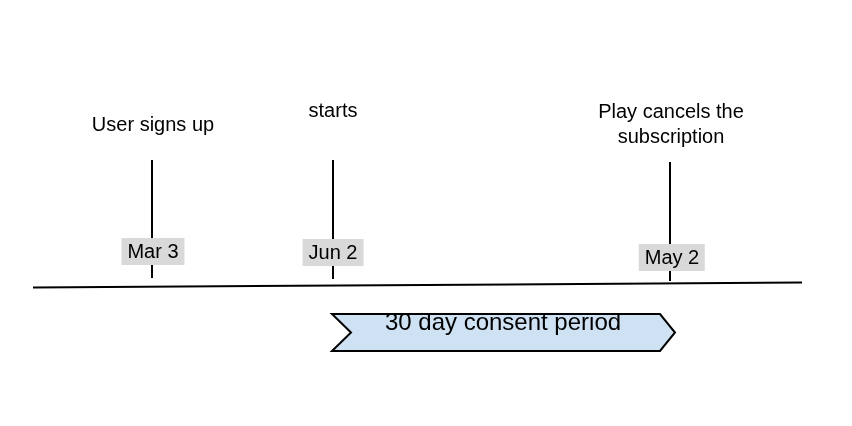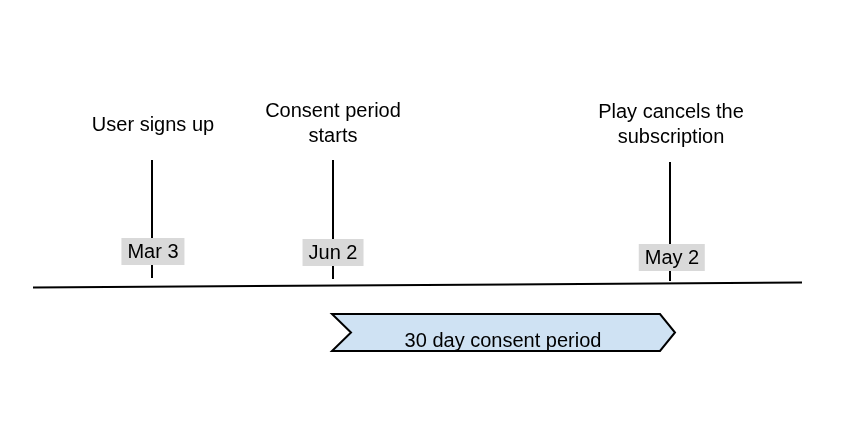--- a/index.html
+++ b/index.html
@@ -37,25 +37,25 @@
     font-size: 20px;
     line-height: 27px;
     height: 27px;
     padding: 0 6px;
     white-space: nowrap;
     text-align: left;
   }
   .banner-text {
     position: absolute;
     left: 503px;
-    top: 322px;
+    top: 303px;
     height: 37px;
     line-height: 37px;
     transform: translateX(-50%);
-    font-size: 20px;
+    font-size: 24px;
     white-space: nowrap;
   }
 </style>
 </head>
 <body>
 
 <div class="canvas">
 
   <svg class="overlay" width="852" height="426" viewBox="0 0 852 426">
     <line x1="33" y1="287.5" x2="802" y2="282.5" style="stroke:var(--line,#000);stroke-width:2"></line>
@@ -63,21 +63,20 @@
   </svg>
 
   <div class="event-label" style="left:153px; top:112px">
     <span>User signs up</span>
     <span></span>
   </div>
   <div class="tick" style="left:151px; top:160px; height:118px"></div>
   <div class="date-chip" style="left:153px; top:238px">Mar 3</div>
 
   <div class="event-label" style="left:333px; top:98px">
-    <span>Consent period</span>
     <span>starts</span>
   </div>
   <div class="tick" style="left:332px; top:160px; height:119px"></div>
   <div class="date-chip" style="left:333px; top:239px">Jun 2</div>
 
   <div class="event-label" style="left:671px; top:99px">
     <span>Play cancels the</span>
     <span>subscription</span>
   </div>
   <div class="tick" style="left:669px; top:162px; height:119px"></div>

